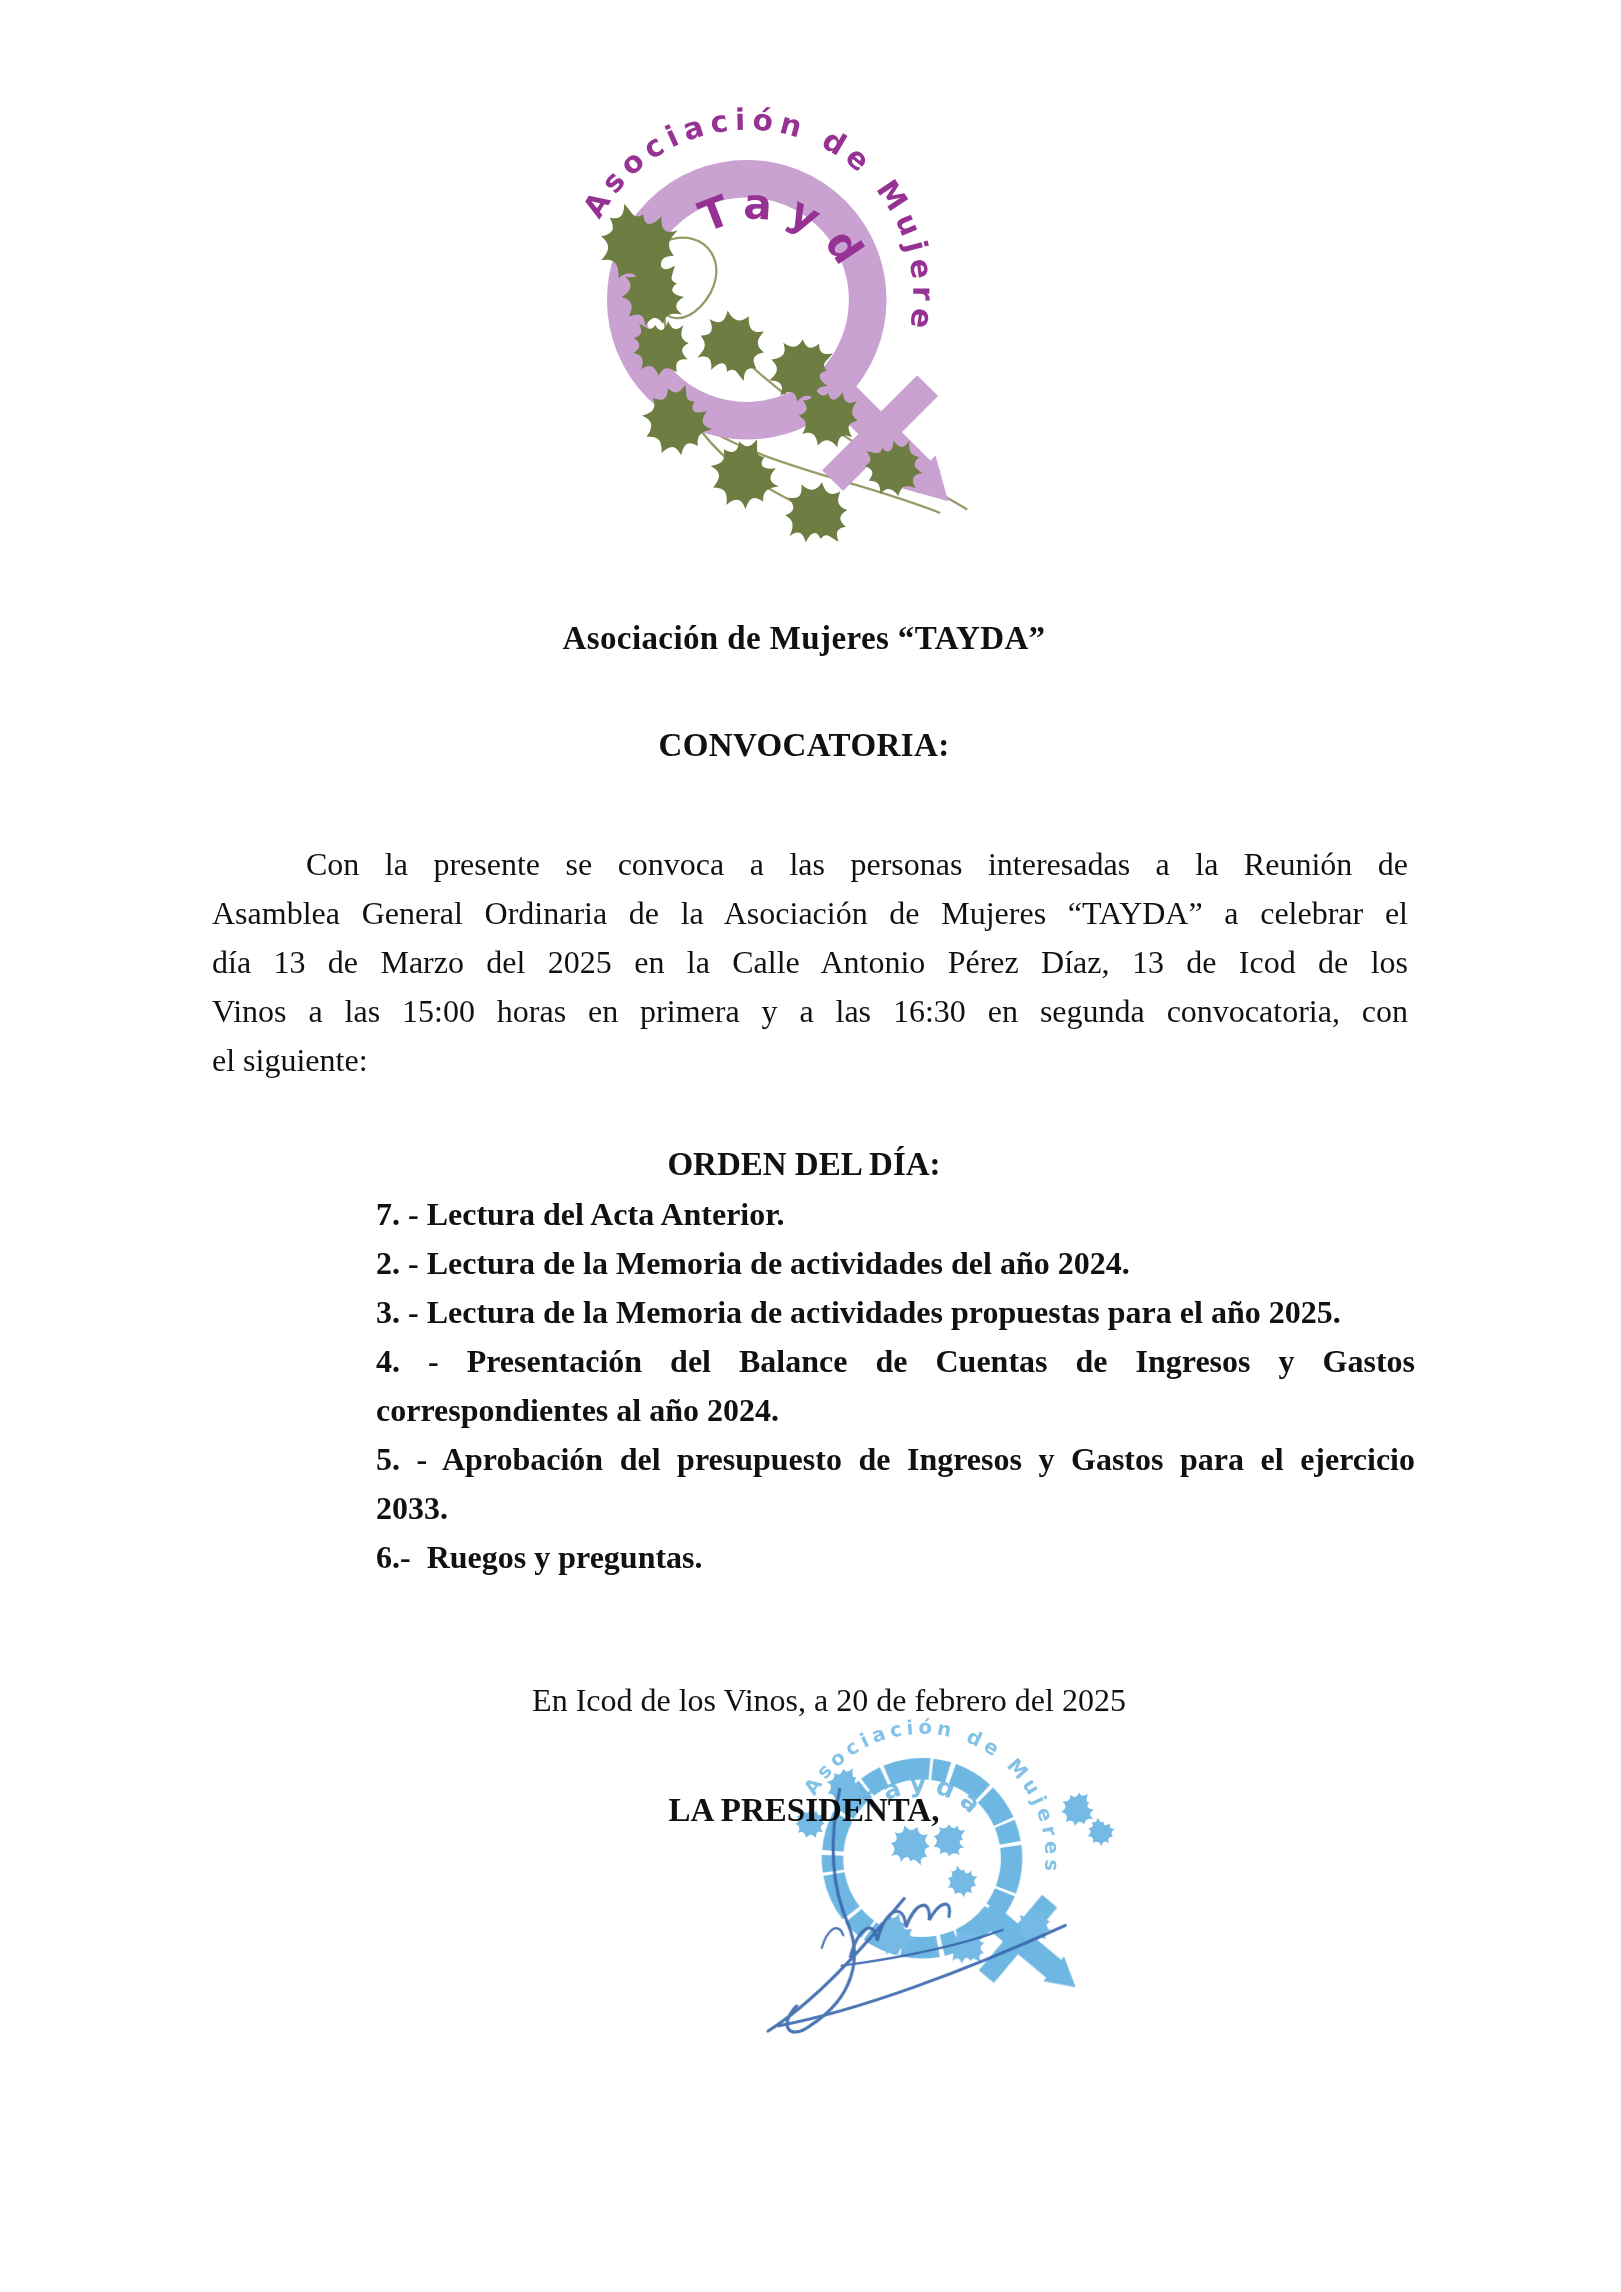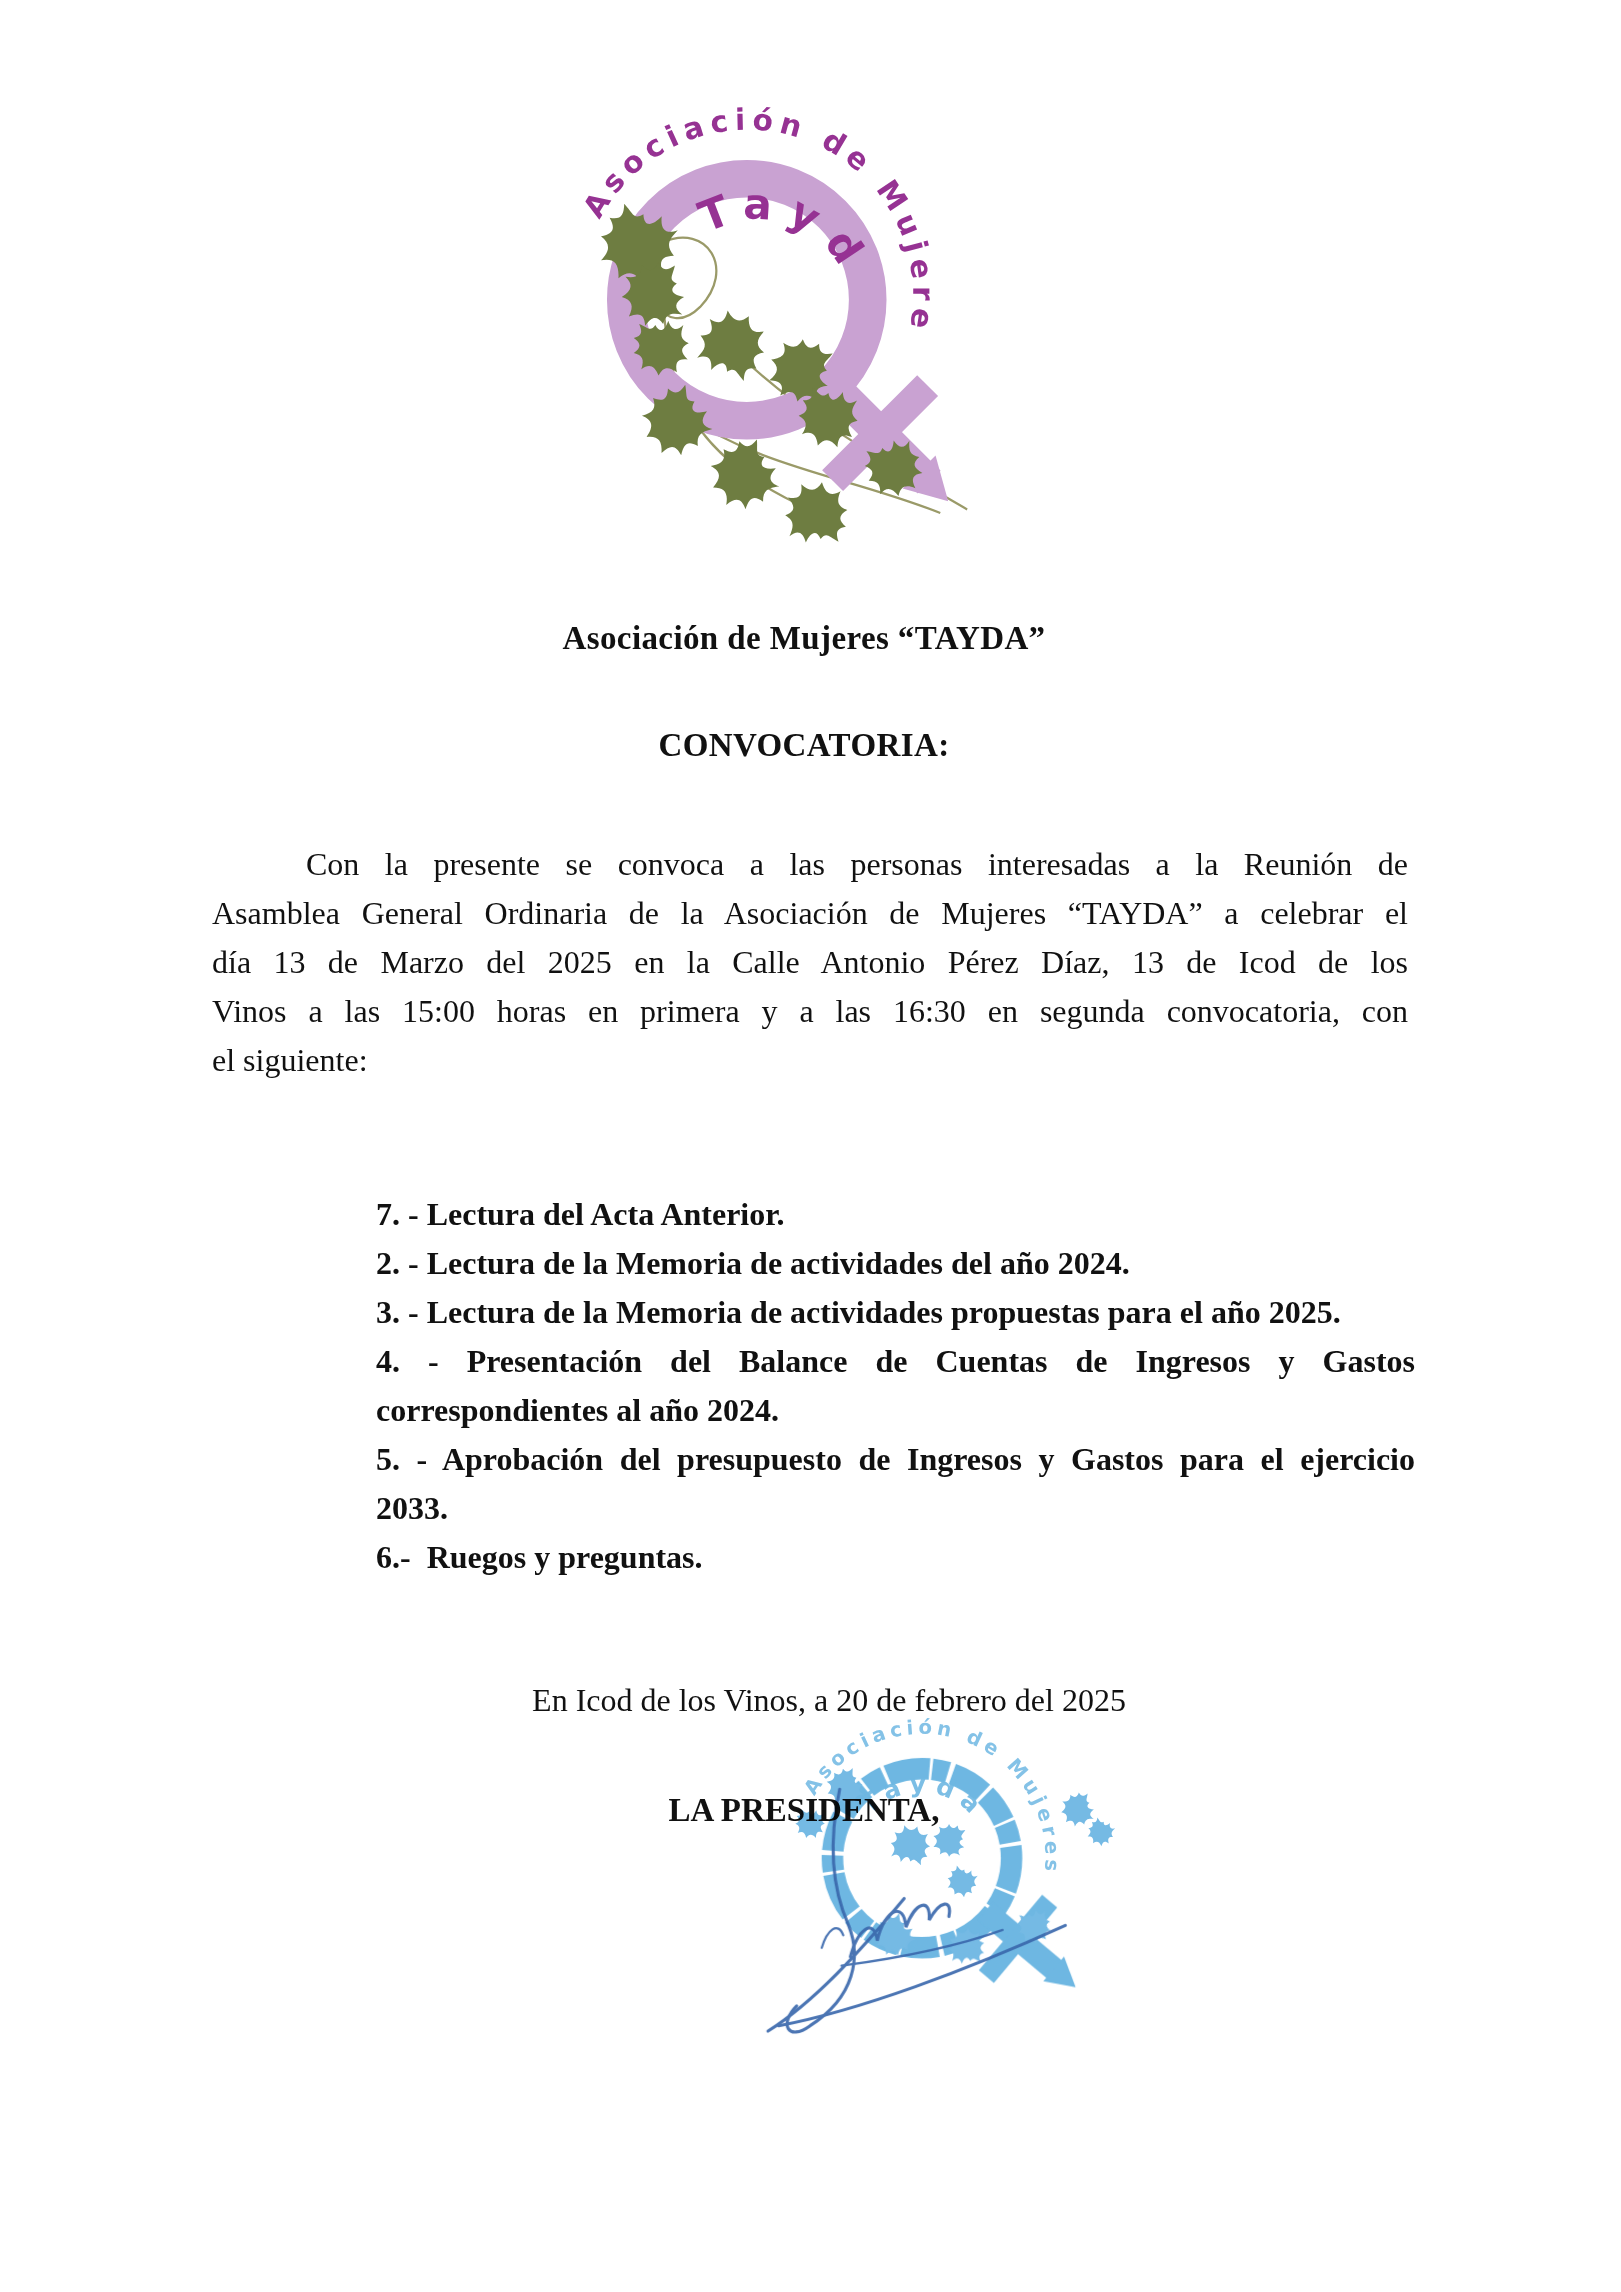--- a/index.html
+++ b/index.html
@@ -86,20 +86,21 @@
   <div class="abs centered doc-heading">CONVOCATORIA:</div>
 
   <div class="abs intro">
       <div class="line just indent">Con la presente se convoca a las personas interesadas a la Reunión de</div>
       <div class="line just">Asamblea General Ordinaria de la Asociación de Mujeres “TAYDA” a celebrar el</div>
       <div class="line just">día 13 de Marzo del 2025 en la Calle Antonio Pérez Díaz, 13 de Icod de los</div>
       <div class="line just">Vinos a las 15:00 horas en primera y a las 16:30 en segunda convocatoria, con</div>
       <div class="line">el siguiente:</div>
     </div>
 
+  <div class="abs centered agenda-heading">ORDEN DEL DÍA:</div>
 
   <div class="abs agenda">
       <div class="line">7. - Lectura del Acta Anterior.</div>
       <div class="line">2. - Lectura de la Memoria de actividades del año 2024.</div>
       <div class="line">3. - Lectura de la Memoria de actividades propuestas para el año 2025.</div>
       <div class="line just">4. - Presentación del Balance de Cuentas de Ingresos y Gastos</div>
       <div class="line">correspondientes al año 2024.</div>
       <div class="line just">5. - Aprobación del presupuesto de Ingresos y Gastos para el ejercicio</div>
       <div class="line">2033.</div>
       <div class="line">6.-  Ruegos y preguntas.</div>

